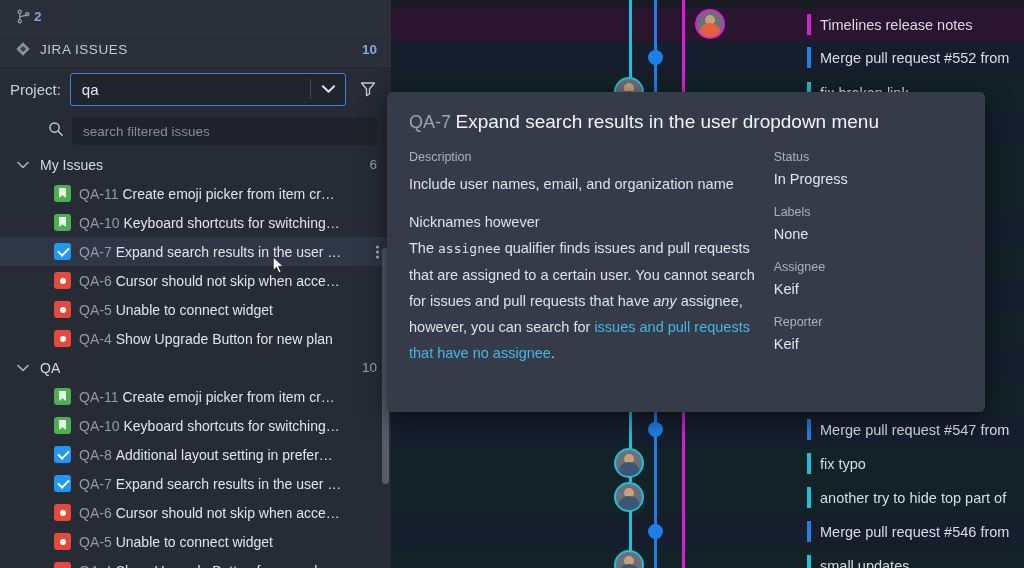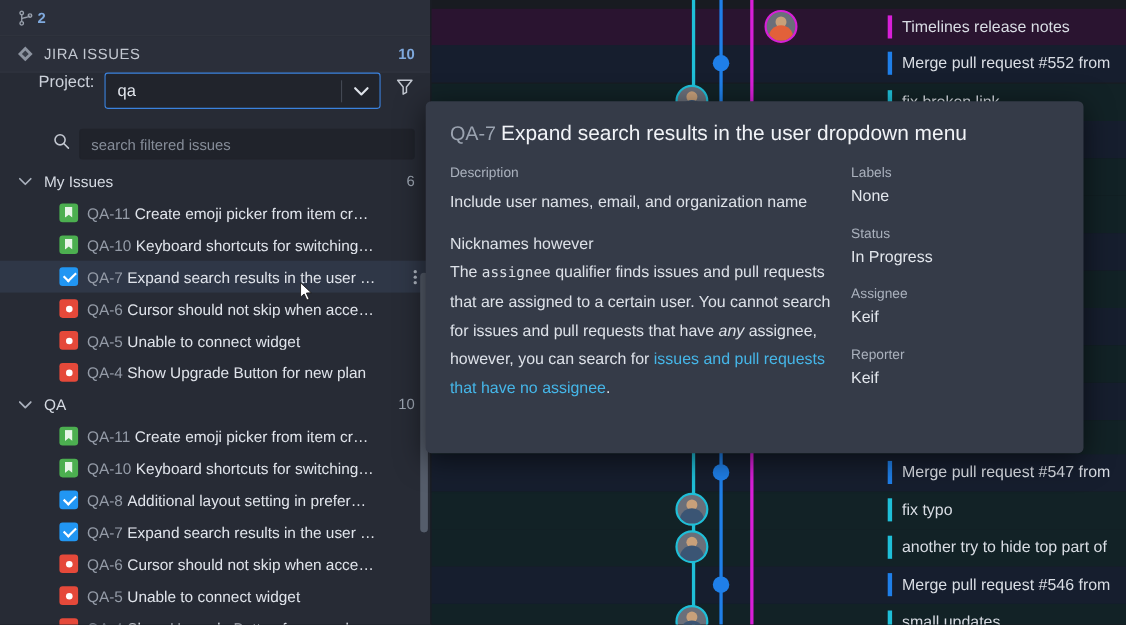--- a/index.html
+++ b/index.html
@@ -30,22 +30,22 @@
     width: 22px; flex: 0 0 22px;
     display: flex; align-items: center; justify-content: center;
   }
   .nav-header .nv-label {
     flex: 1; color: #c3c8d1; font-size: 13.5px;
     letter-spacing: .55px; padding-left: 6px;
   }
   .nav-header .nv-count { color: #7fa9dd; font-size: 13.5px; font-weight: 600; }
 
   .project-row {
-    display: flex; 
-    height: 46px; padding: 0 10px 0 10px; gap: 9px; margin-left: 25px;
+    display: flex; align-items: center;
+    height: 46px; padding: 0 10px 0 10px; gap: 9px;
   }
   .project-label { color: #ccd1da; font-size: 15px; }
   .project-select {
     position: relative; flex: 1;
     height: 33px; border: 1px solid #3b82de; border-radius: 3px;
     background: #21242c; display: flex; align-items: center;
   }
   .project-select .val {
     flex: 1; padding-left: 11px; color: #e3e7ee; font-size: 15px;
   }
@@ -491,26 +491,26 @@
       <div class="pop-left">
         <div class="fld-label">Description</div>
         <div class="desc-line">Include user names, email, and organization name</div>
         <div class="desc-line" style="margin-top:12px;">Nicknames however</div>
         <div class="para">
           <span>The </span><span class="mono">assignee</span><span> qualifier finds issues and pull requests that are assigned to a certain user. You cannot search for issues and pull requests that have </span><span class="ital">any</span><span> assignee, however, you can search for </span><span class="lnk">issues and pull requests that have no assignee</span><span>.</span>
         </div>
       </div>
       <div class="pop-right">
         <div class="rgroup">
+          <div class="fld-label">Status</div>
+          <div class="fld-val">In Progress</div>
+        </div>
+        <div class="rgroup">
           <div class="fld-label">Labels</div>
           <div class="fld-val">None</div>
-        </div>
-        <div class="rgroup">
-          <div class="fld-label">Status</div>
-          <div class="fld-val">In Progress</div>
         </div>
         <div class="rgroup">
           <div class="fld-label">Assignee</div>
           <div class="fld-val">Keif</div>
         </div>
         <div class="rgroup">
           <div class="fld-label">Reporter</div>
           <div class="fld-val">Keif</div>
         </div>
       </div>

